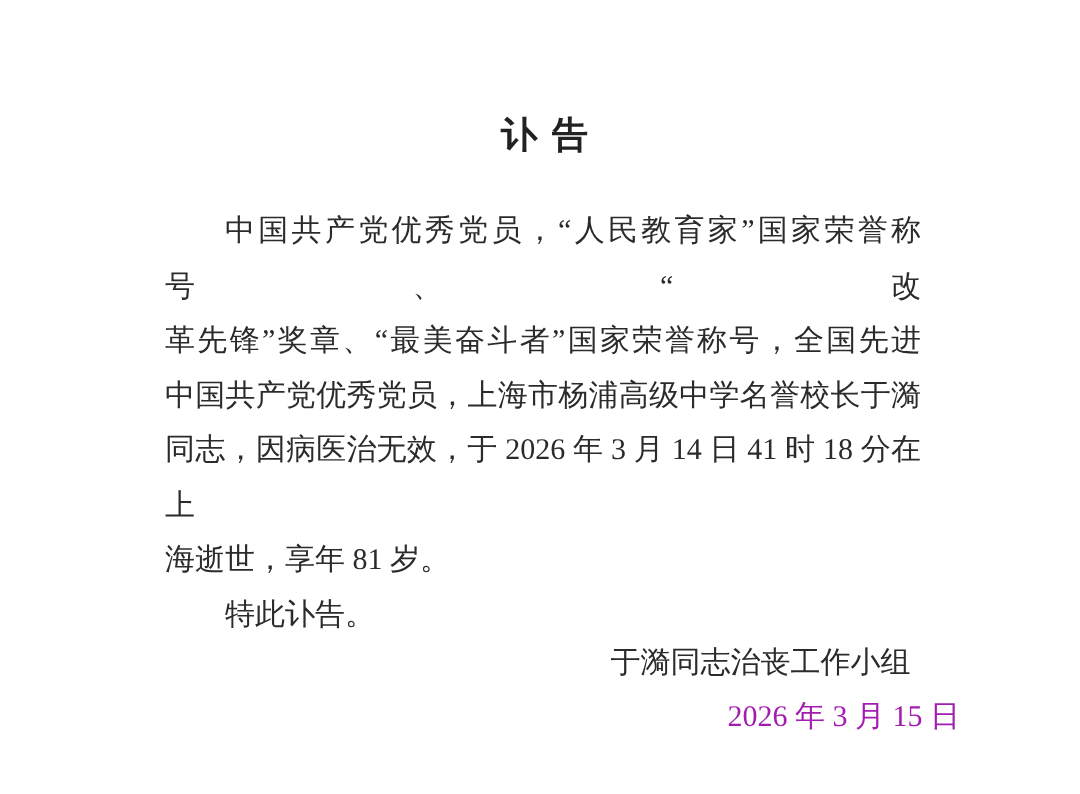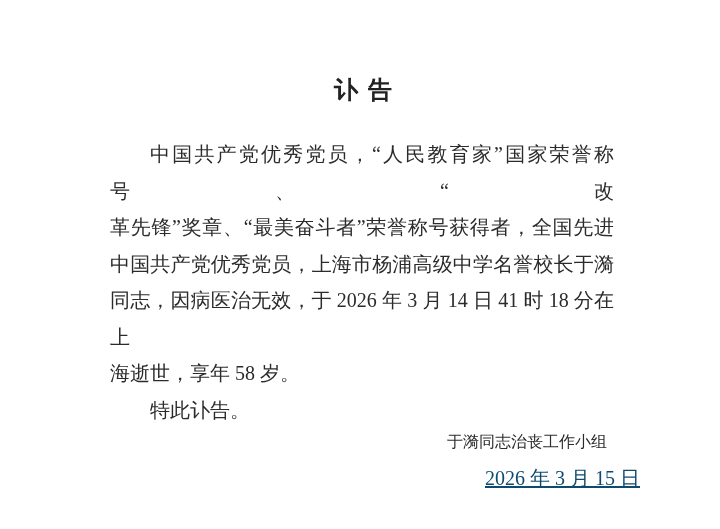--- a/index.html
+++ b/index.html
@@ -47,45 +47,44 @@
   .line.fill {
     text-align-last: justify;
   }
   .line.indent {
     text-indent: 40px;
   }
   .signature {
     position: absolute;
     top: 428px;
     right: 113px;
-    font-size: 16px;
+    font-size: 20px;
     line-height: 28px;
     color: #2b2b2b;
   }
   .doc-date {
     position: absolute;
     top: 464px;
     right: 80px;
     font-size: 20px;
     line-height: 28px;
-    color: #0c4a6e;
-    text-decoration: underline;
+    color: #a21caf;
   }
 </style>
 </head>
 <body>
 
 <div class="page">
   <h1 class="title">讣 告</h1>
 
   <div class="body-block">
       <div class="line fill indent">中国共产党优秀党员，“人民教育家”国家荣誉称号、“改</div>
-      <div class="line fill">革先锋”奖章、“最美奋斗者”荣誉称号获得者，全国先进</div>
+      <div class="line fill">革先锋”奖章、“最美奋斗者”国家荣誉称号，全国先进</div>
       <div class="line fill">中国共产党优秀党员，上海市杨浦高级中学名誉校长于漪</div>
       <div class="line fill">同志，因病医治无效，于 2026 年 3 月 14 日 41 时 18 分在上</div>
-      <div class="line">海逝世，享年 58 岁。</div>
+      <div class="line">海逝世，享年 81 岁。</div>
       <div class="line indent">特此讣告。</div>
     </div>
 
   <div class="signature">于漪同志治丧工作小组</div>
 
   <div class="doc-date">2026 年 3 月 15 日</div>
 </div>
 
 </body></html>

